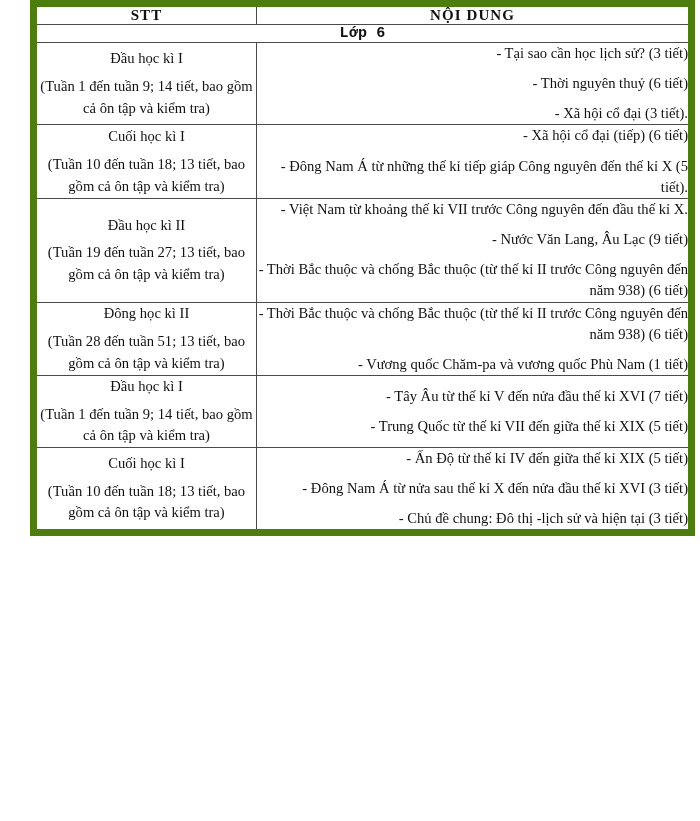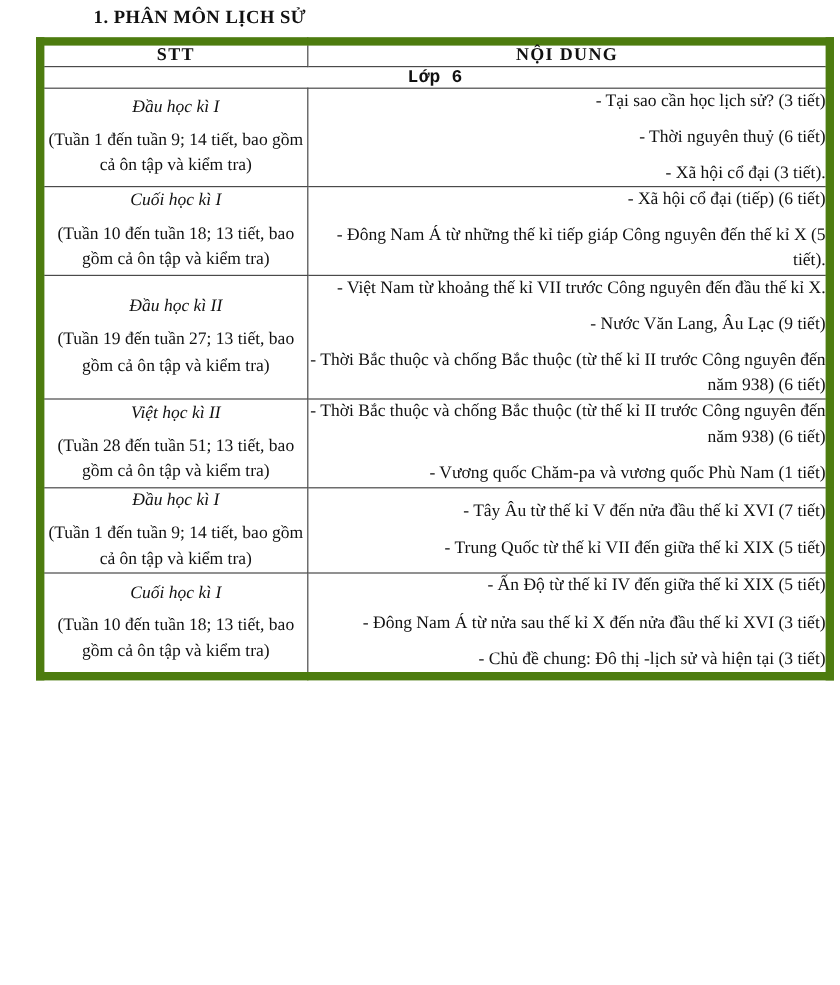--- a/index.html
+++ b/index.html
@@ -61,21 +61,20 @@
   }
   .stt-cell {
     text-align: center;
     font-size: 14.6px;
     line-height: 1.48;
     padding: 9px 10px 9px 10px;
   }
   .stt-cell .term {
     display: block;
     margin-bottom: 6px;
-    font-style: italic;
   }
   .stt-cell .weeks {
     display: block;
   }
   .noi-cell {
     text-align: right;
     font-size: 14.6px;
     line-height: 1.45;
     padding: 8px 10px 8px 11px;
   }
@@ -85,21 +84,20 @@
   }
   .noi-cell .item:last-child {
     margin-bottom: 0;
   }
 </style>
 </head>
 <body>
 
 <div class="page">
 
-  <div class="doc-title">1. PHÂN MÔN LỊCH SỬ</div>
 
   <table class="schedule">
     <colgroup>
       <col class="c-stt">
       <col class="c-noi">
     </colgroup>
     <tbody>
       <tr>
         <td class="hdr-cell">STT</td>
         <td class="hdr-cell">NỘI DUNG</td>
@@ -135,21 +133,21 @@
             <span class="weeks">(Tuần 19 đến tuần 27; 13 tiết, bao gồm cả ôn tập và kiểm tra)</span>
           </td>
           <td class="noi-cell">
             <span class="item">- Việt Nam từ khoảng thế kỉ VII trước Công nguyên đến đầu thế kỉ X.</span>
             <span class="item">- Nước Văn Lang, Âu Lạc (9 tiết)</span>
             <span class="item">- Thời Bắc thuộc và chống Bắc thuộc (từ thế kỉ II trước Công nguyên đến năm 938) (6 tiết)</span>
           </td>
         </tr>
         <tr>
           <td class="stt-cell">
-            <span class="term">Việt học kì II</span>
+            <span class="term">Đông học kì II</span>
             <span class="weeks">(Tuần 28 đến tuần 51; 13 tiết, bao gồm cả ôn tập và kiểm tra)</span>
           </td>
           <td class="noi-cell">
             <span class="item">- Thời Bắc thuộc và chống Bắc thuộc (từ thế kỉ II trước Công nguyên đến năm 938) (6 tiết)</span>
             <span class="item">- Vương quốc Chăm-pa và vương quốc Phù Nam (1 tiết)</span>
           </td>
         </tr>
         <tr>
           <td class="stt-cell">
             <span class="term">Đầu học kì I</span>

